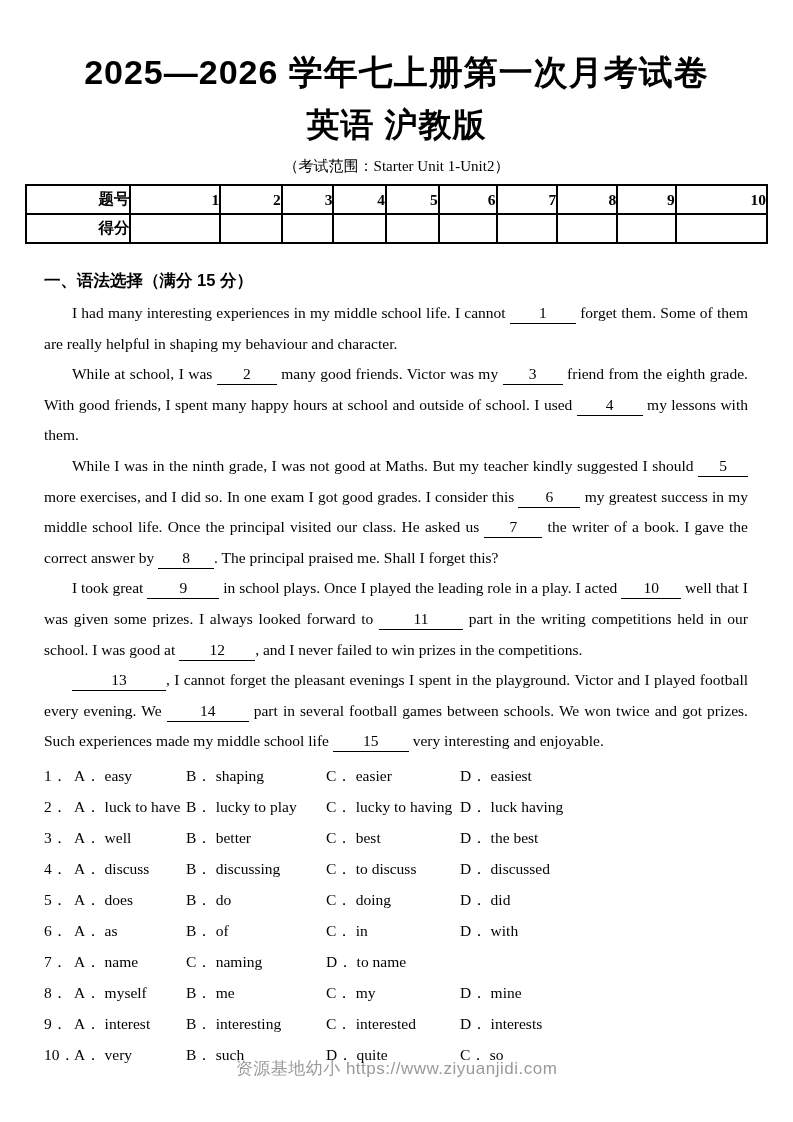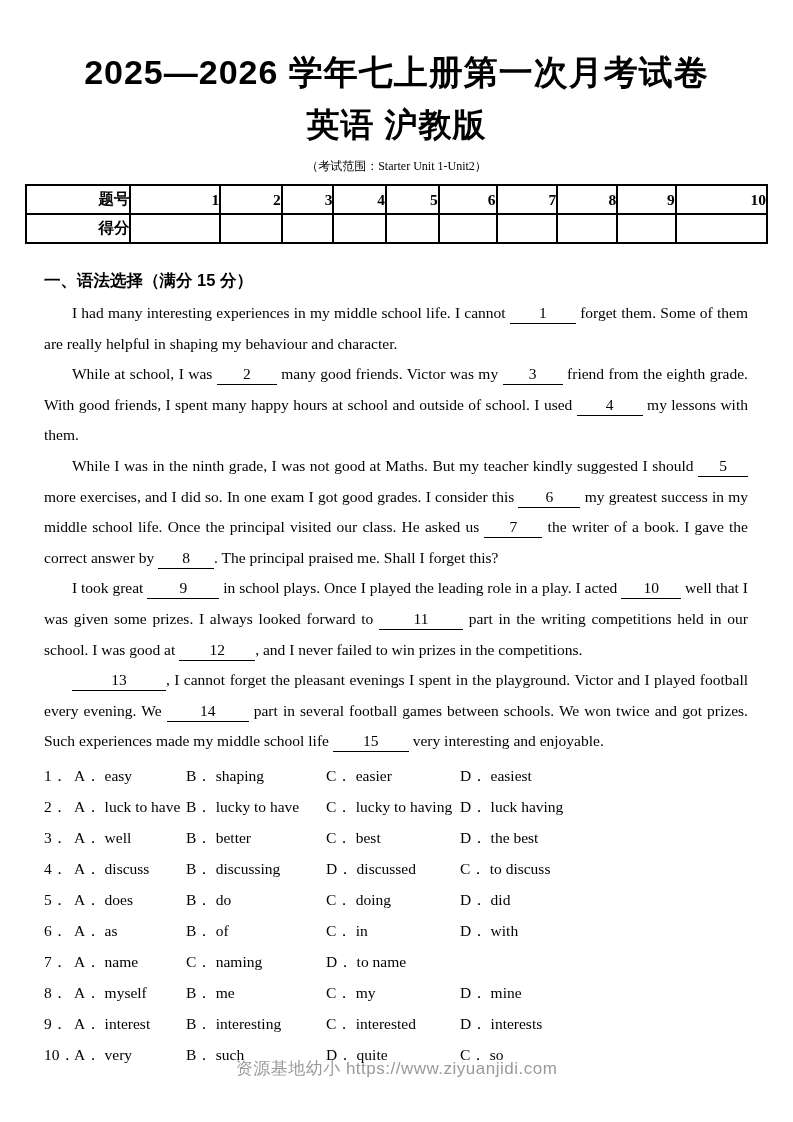--- a/index.html
+++ b/index.html
@@ -19,21 +19,21 @@
     font-family:"Liberation Sans","DejaVu Sans",sans-serif;
     font-weight:bold;
     font-size:34px;
     line-height:1.3;
     letter-spacing:1px;
     color:#000;
   }
   .title-line2{margin-top:10px;font-size:33px;}
   .scope{
     margin-top:8px;
-    font-size:12px;
+    font-size:15px;
     line-height:22px;
     color:#000;
   }
   
   table.score{
     border-collapse:collapse;
     margin:7px auto 0 auto;
     width:743px;
     table-layout:fixed;
   }
@@ -173,37 +173,37 @@
       <div class="opt-row">
         <span class="opt-cell">1．</span>
         <span class="opt-cell">A． easy</span>
         <span class="opt-cell">B． shaping</span>
         <span class="opt-cell">C． easier</span>
         <span class="opt-cell">D． easiest</span>
       </div>
       <div class="opt-row">
         <span class="opt-cell">2．</span>
         <span class="opt-cell">A． luck to have</span>
-        <span class="opt-cell">B． lucky to have</span>
+        <span class="opt-cell">B． lucky to play</span>
         <span class="opt-cell">C． lucky to having</span>
         <span class="opt-cell">D． luck having</span>
       </div>
       <div class="opt-row">
         <span class="opt-cell">3．</span>
         <span class="opt-cell">A． well</span>
         <span class="opt-cell">B． better</span>
         <span class="opt-cell">C． best</span>
         <span class="opt-cell">D． the best</span>
       </div>
       <div class="opt-row">
         <span class="opt-cell">4．</span>
         <span class="opt-cell">A． discuss</span>
         <span class="opt-cell">B． discussing</span>
+        <span class="opt-cell">C． to discuss</span>
         <span class="opt-cell">D． discussed</span>
-        <span class="opt-cell">C． to discuss</span>
       </div>
       <div class="opt-row">
         <span class="opt-cell">5．</span>
         <span class="opt-cell">A． does</span>
         <span class="opt-cell">B． do</span>
         <span class="opt-cell">C． doing</span>
         <span class="opt-cell">D． did</span>
       </div>
       <div class="opt-row">
         <span class="opt-cell">6．</span>

